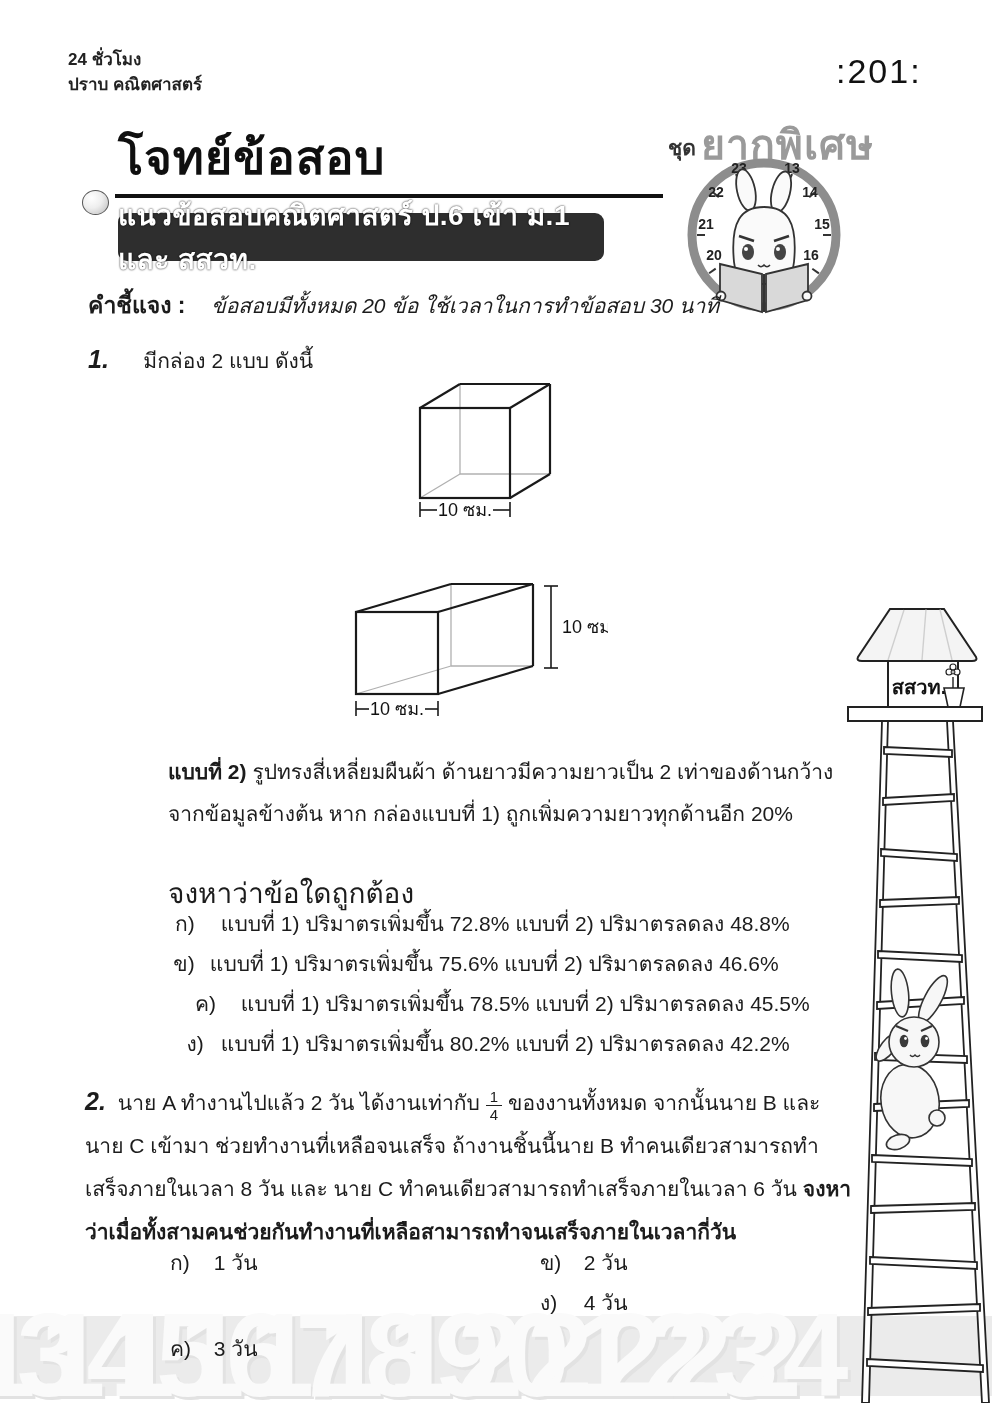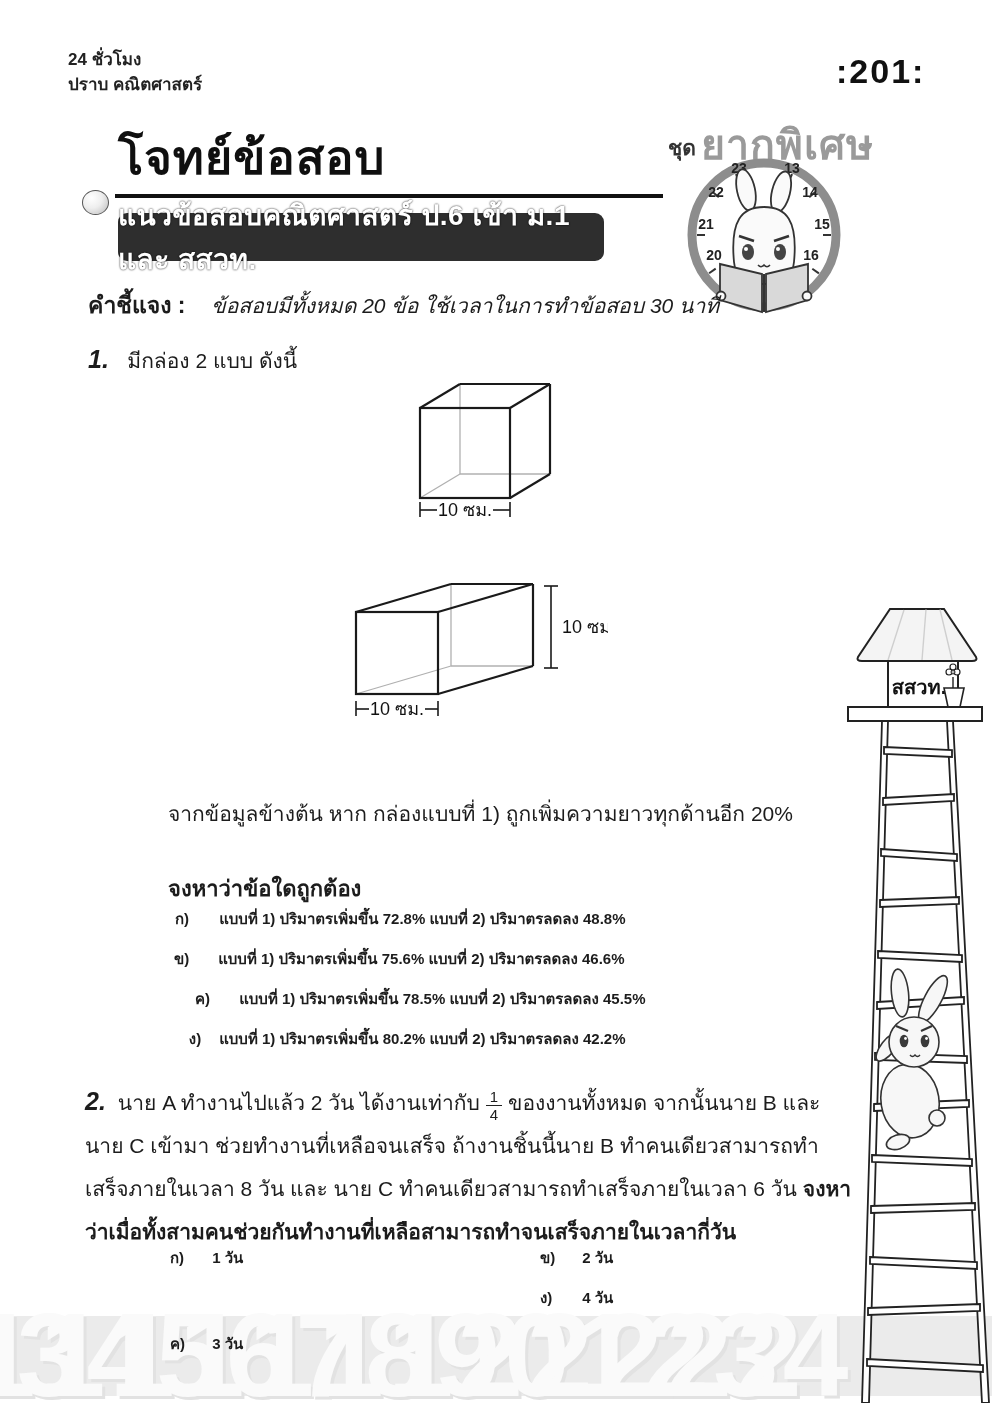--- a/index.html
+++ b/index.html
@@ -2,51 +2,51 @@
 <html><head>
 <meta charset="utf-8">
 <style>
   html,body{margin:0;padding:0;background:#888;}
   #page{position:relative;width:992px;height:1403px;background:#fff;overflow:hidden;
         font-family:"Liberation Sans",sans-serif;color:#1c1c1c;}
   .abs{position:absolute;}
   .nowrap{white-space:nowrap;}
   
   .brand{left:68px;top:48px;font-weight:600;font-size:17px;line-height:1.45;color:#222;}
-  .page-num{left:836px;top:52px;font-size:34px;font-weight:700;letter-spacing:2px;color:#111;}
+  .page-num{left:836px;top:52px;font-size:34px;font-weight:400;letter-spacing:2px;color:#111;}
   .title{left:118px;top:120px;font-size:47px;font-weight:800;color:#0f0f0f;letter-spacing:1px;}
   .title-line{left:115px;top:194px;width:548px;height:4px;background:#111;}
   .hole{left:82px;top:190px;width:25px;height:23px;border-radius:50%;
         border:1.6px solid #555;background:radial-gradient(circle at 35% 30%, #ffffff 0%, #eeeeee 45%, #b9b9b9 100%);}
   .banner{left:118px;top:213px;width:486px;height:48px;border-radius:9px;
           display:flex;align-items:center;justify-content:center;}
   .banner span{font-size:28px;font-weight:800;color:#fff;letter-spacing:.5px;text-shadow:0 0 2px #000;}
   .set-prefix{left:668px;top:131px;font-size:21px;font-weight:600;color:#333;}
   .set-name{left:701px;top:112px;font-size:41px;font-weight:800;color:#9a9a9a;letter-spacing:1px;}
   .clock{left:680px;top:112px;}
   
   .instructions{left:88px;top:287px;font-size:21px;}
   .instructions b{font-size:23px;font-weight:800;}
   .instructions i{font-style:italic;margin-left:20px;}
   
   .qnum{font-weight:800;font-style:italic;font-size:25px;}
   .qtext{font-size:21px;}
   .q1-stem{left:88px;top:344px;}
-  .q1-stem .qtext{margin-left:14px;}
+  .q1-stem .qtext{margin-left:30px;}
   .caption{font-size:21px;line-height:1.6;}
   .caption b{font-weight:800;}
   .cap1{left:168px;top:533px;}
   .cap2{left:168px;top:755px;}
   .cond1{left:168px;top:797px;font-size:21px;}
   .cond2{left:250px;top:836px;font-size:21px;}
-  .prompt{left:168px;top:871px;font-size:22px;font-weight:700;}
-  .choice{font-size:15px;font-weight:bold;}
+  .prompt{left:168px;top:871px;font-size:28px;font-weight:400;}
+  .choice{font-size:21px;}
   .choice .letter{display:inline-block;width:40px;}
   .c1-0{left:175px;top:907px;}
-  .c1-1{left:174px;top:947px;}
+  .c1-1{left:164px;top:947px;text-align:center;}
   .c1-2{left:175px;top:987px;margin-left:20px;}
   .c1-3{left:175px;top:1027px;text-align:center;}
   
   .q2-par{left:85px;top:1080px;width:772px;font-size:21px;line-height:43px;text-align:left;}
   .q2-par .qnum{margin-right:12px;}
   .q2-par b{font-weight:800;}
   .frac{display:inline-block;text-align:center;vertical-align:-10px;font-size:15px;line-height:1.15;margin:0 6px;}
   .frac .num{display:block;border-bottom:1.6px solid #222;padding:0 4px;}
   .frac .den{display:block;}
   .c2-0{left:170px;top:1246px;}
@@ -245,20 +245,24 @@
     <text x="224" y="63" font-size="18" fill="#111">10 ซม.</text>
     <g stroke="#1a1a1a" stroke-width="1.6">
       <line x1="18" y1="131" x2="18" y2="146"></line>
       <line x1="100" y1="131" x2="100" y2="146"></line>
       <line x1="18" y1="139" x2="31" y2="139"></line>
       <line x1="87" y1="139" x2="100" y2="139"></line>
     </g>
     <text x="59" y="145" text-anchor="middle" font-size="18" fill="#111">10 ซม.</text>
   </svg>
 
+  <div class="abs caption cap2 content nowrap">
+    <b>แบบที่ 2)</b>
+    <span>รูปทรงสี่เหลี่ยมผืนผ้า ด้านยาวมีความยาวเป็น 2 เท่าของด้านกว้าง</span>
+  </div>
   <div class="abs cond1 content nowrap">จากข้อมูลข้างต้น หาก กล่องแบบที่ 1) ถูกเพิ่มความยาวทุกด้านอีก 20%</div>
   <div class="abs prompt content nowrap">จงหาว่าข้อใดถูกต้อง</div>
 
   <div class="abs choice c1-0 content nowrap">
     <span class="letter">ก)</span>
     <span>แบบที่ 1) ปริมาตรเพิ่มขึ้น 72.8% แบบที่ 2) ปริมาตรลดลง 48.8%</span>
   </div>
   <div class="abs choice c1-1 content nowrap">
     <span class="letter">ข)</span>
     <span>แบบที่ 1) ปริมาตรเพิ่มขึ้น 75.6% แบบที่ 2) ปริมาตรลดลง 46.6%</span>

